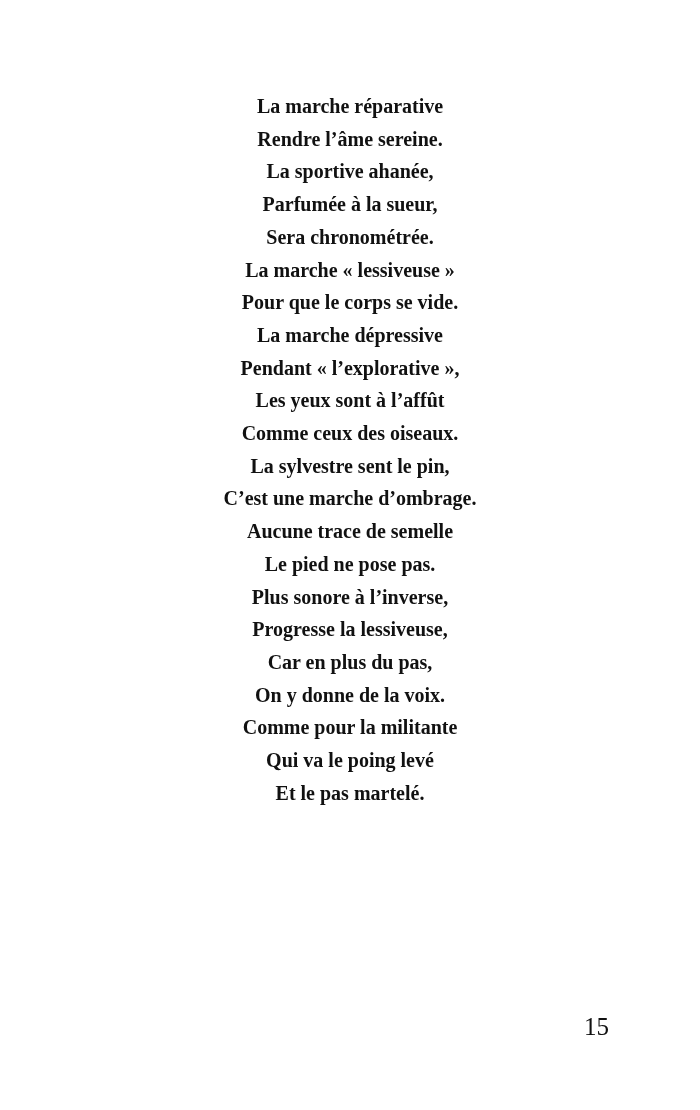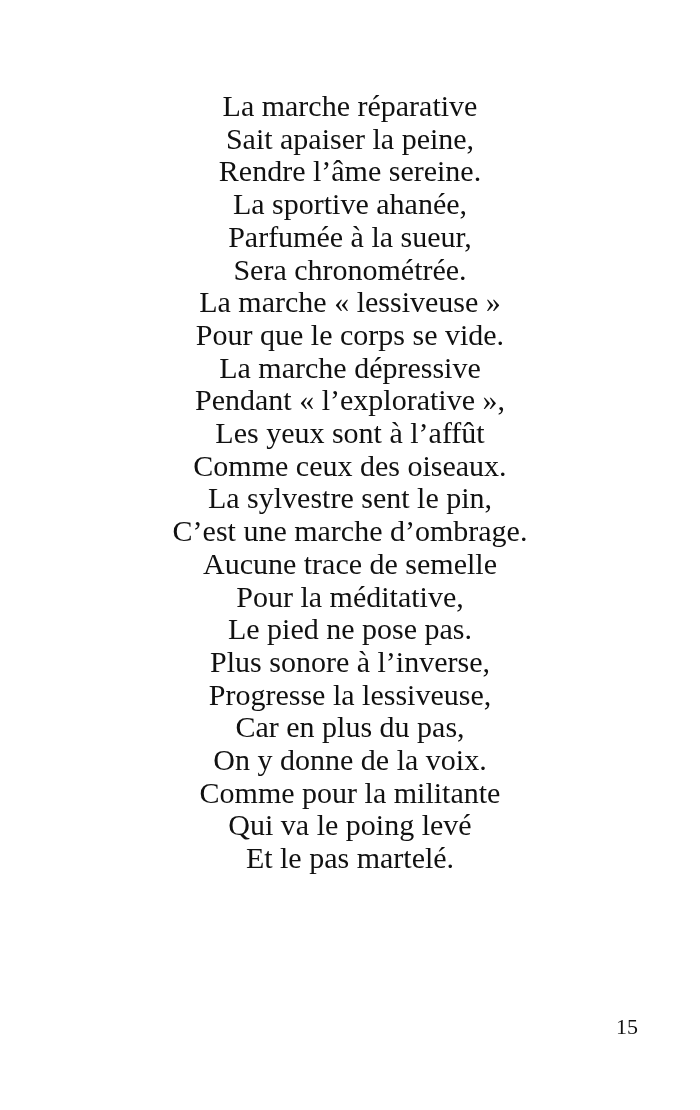--- a/index.html
+++ b/index.html
@@ -6,51 +6,50 @@
     body {
       width: 700px; height: 1110px; position: relative; overflow: hidden;
       font-family: "Liberation Serif", "DejaVu Serif", serif;
       color: #111111;
     }
     .poem {
       position: absolute;
       left: 0; width: 700px;
       top: 90px;
       text-align: center;
-      font-size: 30px;
+      font-size: 20px;
       line-height: 32.7px;
+      font-weight: bold;
     }
     .poem .line { display: block; white-space: nowrap; }
     .page-number {
       position: absolute;
-      left: 616px; top: 1013px;
-      font-size: 22px;
+      left: 584px; top: 1013px;
+      font-size: 25px;
       line-height: 28px;
     }
   </style>
 </head>
 <body>
 
 <div class="poem">
   <span class="line">La marche réparative</span>
-  <span class="line">Sait apaiser la peine,</span>
   <span class="line">Rendre l’âme sereine.</span>
   <span class="line">La sportive ahanée,</span>
   <span class="line">Parfumée à la sueur,</span>
   <span class="line">Sera chronométrée.</span>
   <span class="line">La marche « lessiveuse »</span>
   <span class="line">Pour que le corps se vide.</span>
   <span class="line">La marche dépressive</span>
   <span class="line">Pendant « l’explorative »,</span>
   <span class="line">Les yeux sont à l’affût</span>
   <span class="line">Comme ceux des oiseaux.</span>
   <span class="line">La sylvestre sent le pin,</span>
   <span class="line">C’est une marche d’ombrage.</span>
   <span class="line">Aucune trace de semelle</span>
-  <span class="line">Pour la méditative,</span>
   <span class="line">Le pied ne pose pas.</span>
   <span class="line">Plus sonore à l’inverse,</span>
   <span class="line">Progresse la lessiveuse,</span>
   <span class="line">Car en plus du pas,</span>
   <span class="line">On y donne de la voix.</span>
   <span class="line">Comme pour la militante</span>
   <span class="line">Qui va le poing levé</span>
   <span class="line">Et le pas martelé.</span>
 </div>
 

